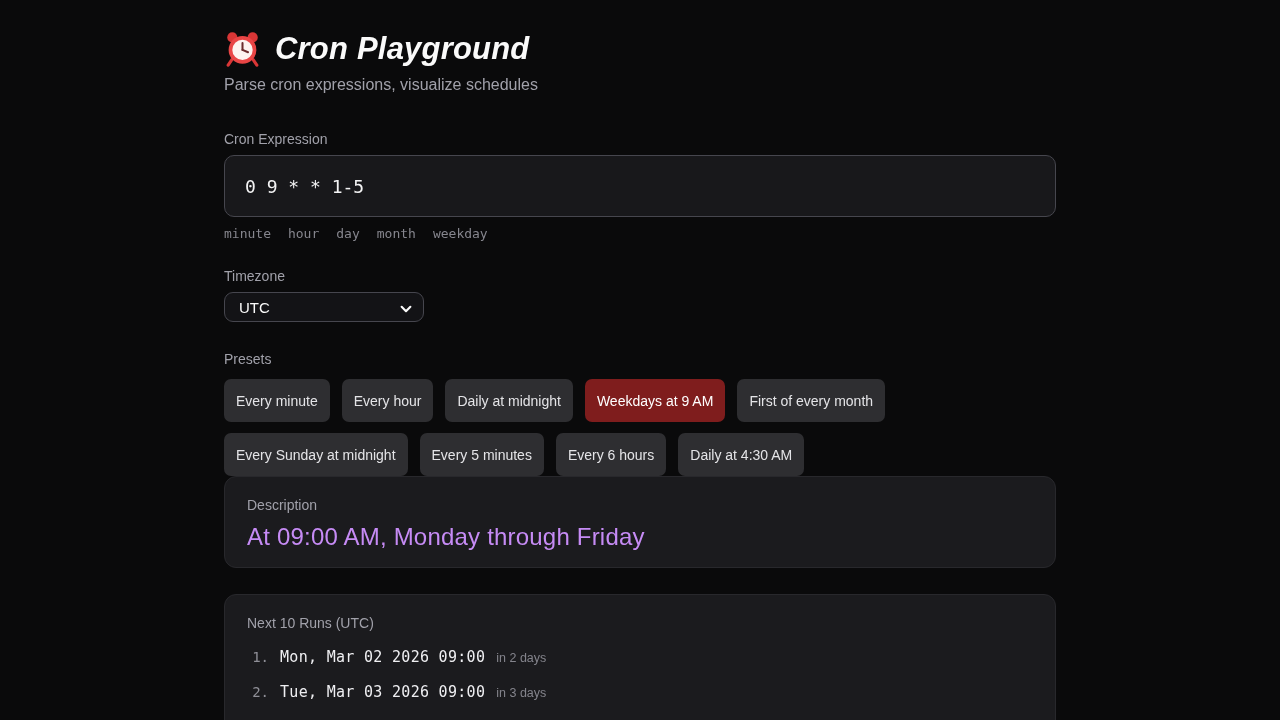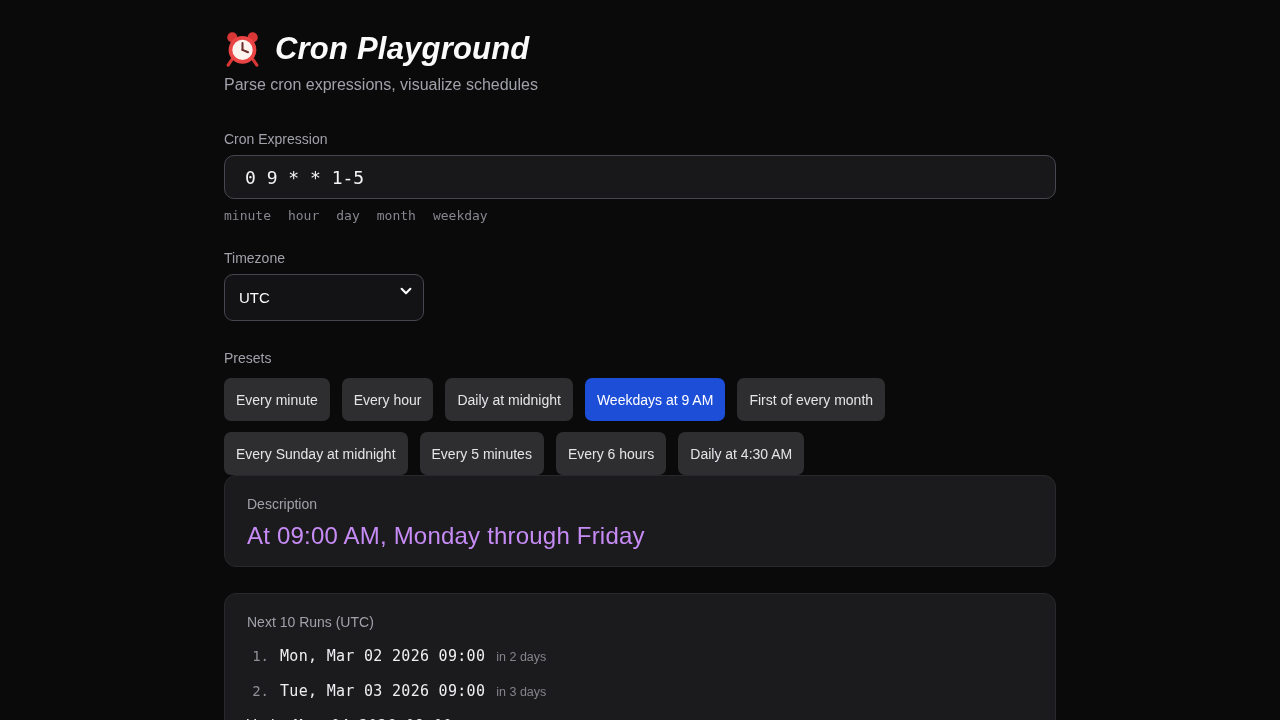--- a/index.html
+++ b/index.html
@@ -21,21 +21,21 @@
   h1 { font-size: 31px; font-weight: 700; letter-spacing: 0.2px; color: #fafafa; }
   .subtitle { margin-top: 9px; font-size: 16px; color: #a1a1aa; }
 
   .field-label { font-size: 14px; color: #a1a1aa; }
 
   
   .expr-section { margin-top: 37px; }
   .cron-input {
     margin-top: 8px;
     width: 100%;
-    height: 44px;
+    height: 62px;
     background: #18181b;
     border: 1px solid #46464e;
     border-radius: 10px;
     color: #f4f4f5;
     font-family: "DejaVu Sans Mono", monospace;
     font-size: 18px;
     padding: 0 20px;
     outline: none;
     display: block;
   }
@@ -48,21 +48,21 @@
     color: #86868e;
   }
 
   
   .tz-section { margin-top: 27px; }
   .select-wrap { position: relative; width: 200px; margin-top: 8px; }
   .tz-select {
     appearance: none;
     -webkit-appearance: none;
     width: 100%;
-    height: 47px;
+    height: 30px;
     background: #131316;
     border: 1px solid #46464e;
     border-radius: 9px;
     color: #fafafa;
     font-family: "Liberation Sans", sans-serif;
     font-size: 15px;
     padding: 0 30px 0 14px;
     outline: none;
   }
   .chevron { position: absolute; right: 11px; top: 10px; width: 14px; height: 14px; pointer-events: none; }
@@ -75,21 +75,21 @@
     padding: 0 12px;
     border: none;
     border-radius: 7px;
     background: #2e2e31;
     color: #e4e4e7;
     font-family: "Liberation Sans", sans-serif;
     font-size: 14px;
     cursor: pointer;
     white-space: nowrap;
   }
-  .preset-btn.active { background: #1d4ed8; color: #ffffff; }
+  .preset-btn.active { background: #7f1d1d; color: #ffffff; }
 
   
   .card {
     background: #1b1b1e;
     border: 1px solid #28282c;
     border-radius: 12px;
     padding: 20px 22px;
   }
   .desc-card { padding-bottom: 16px; }
   .desc-text {

